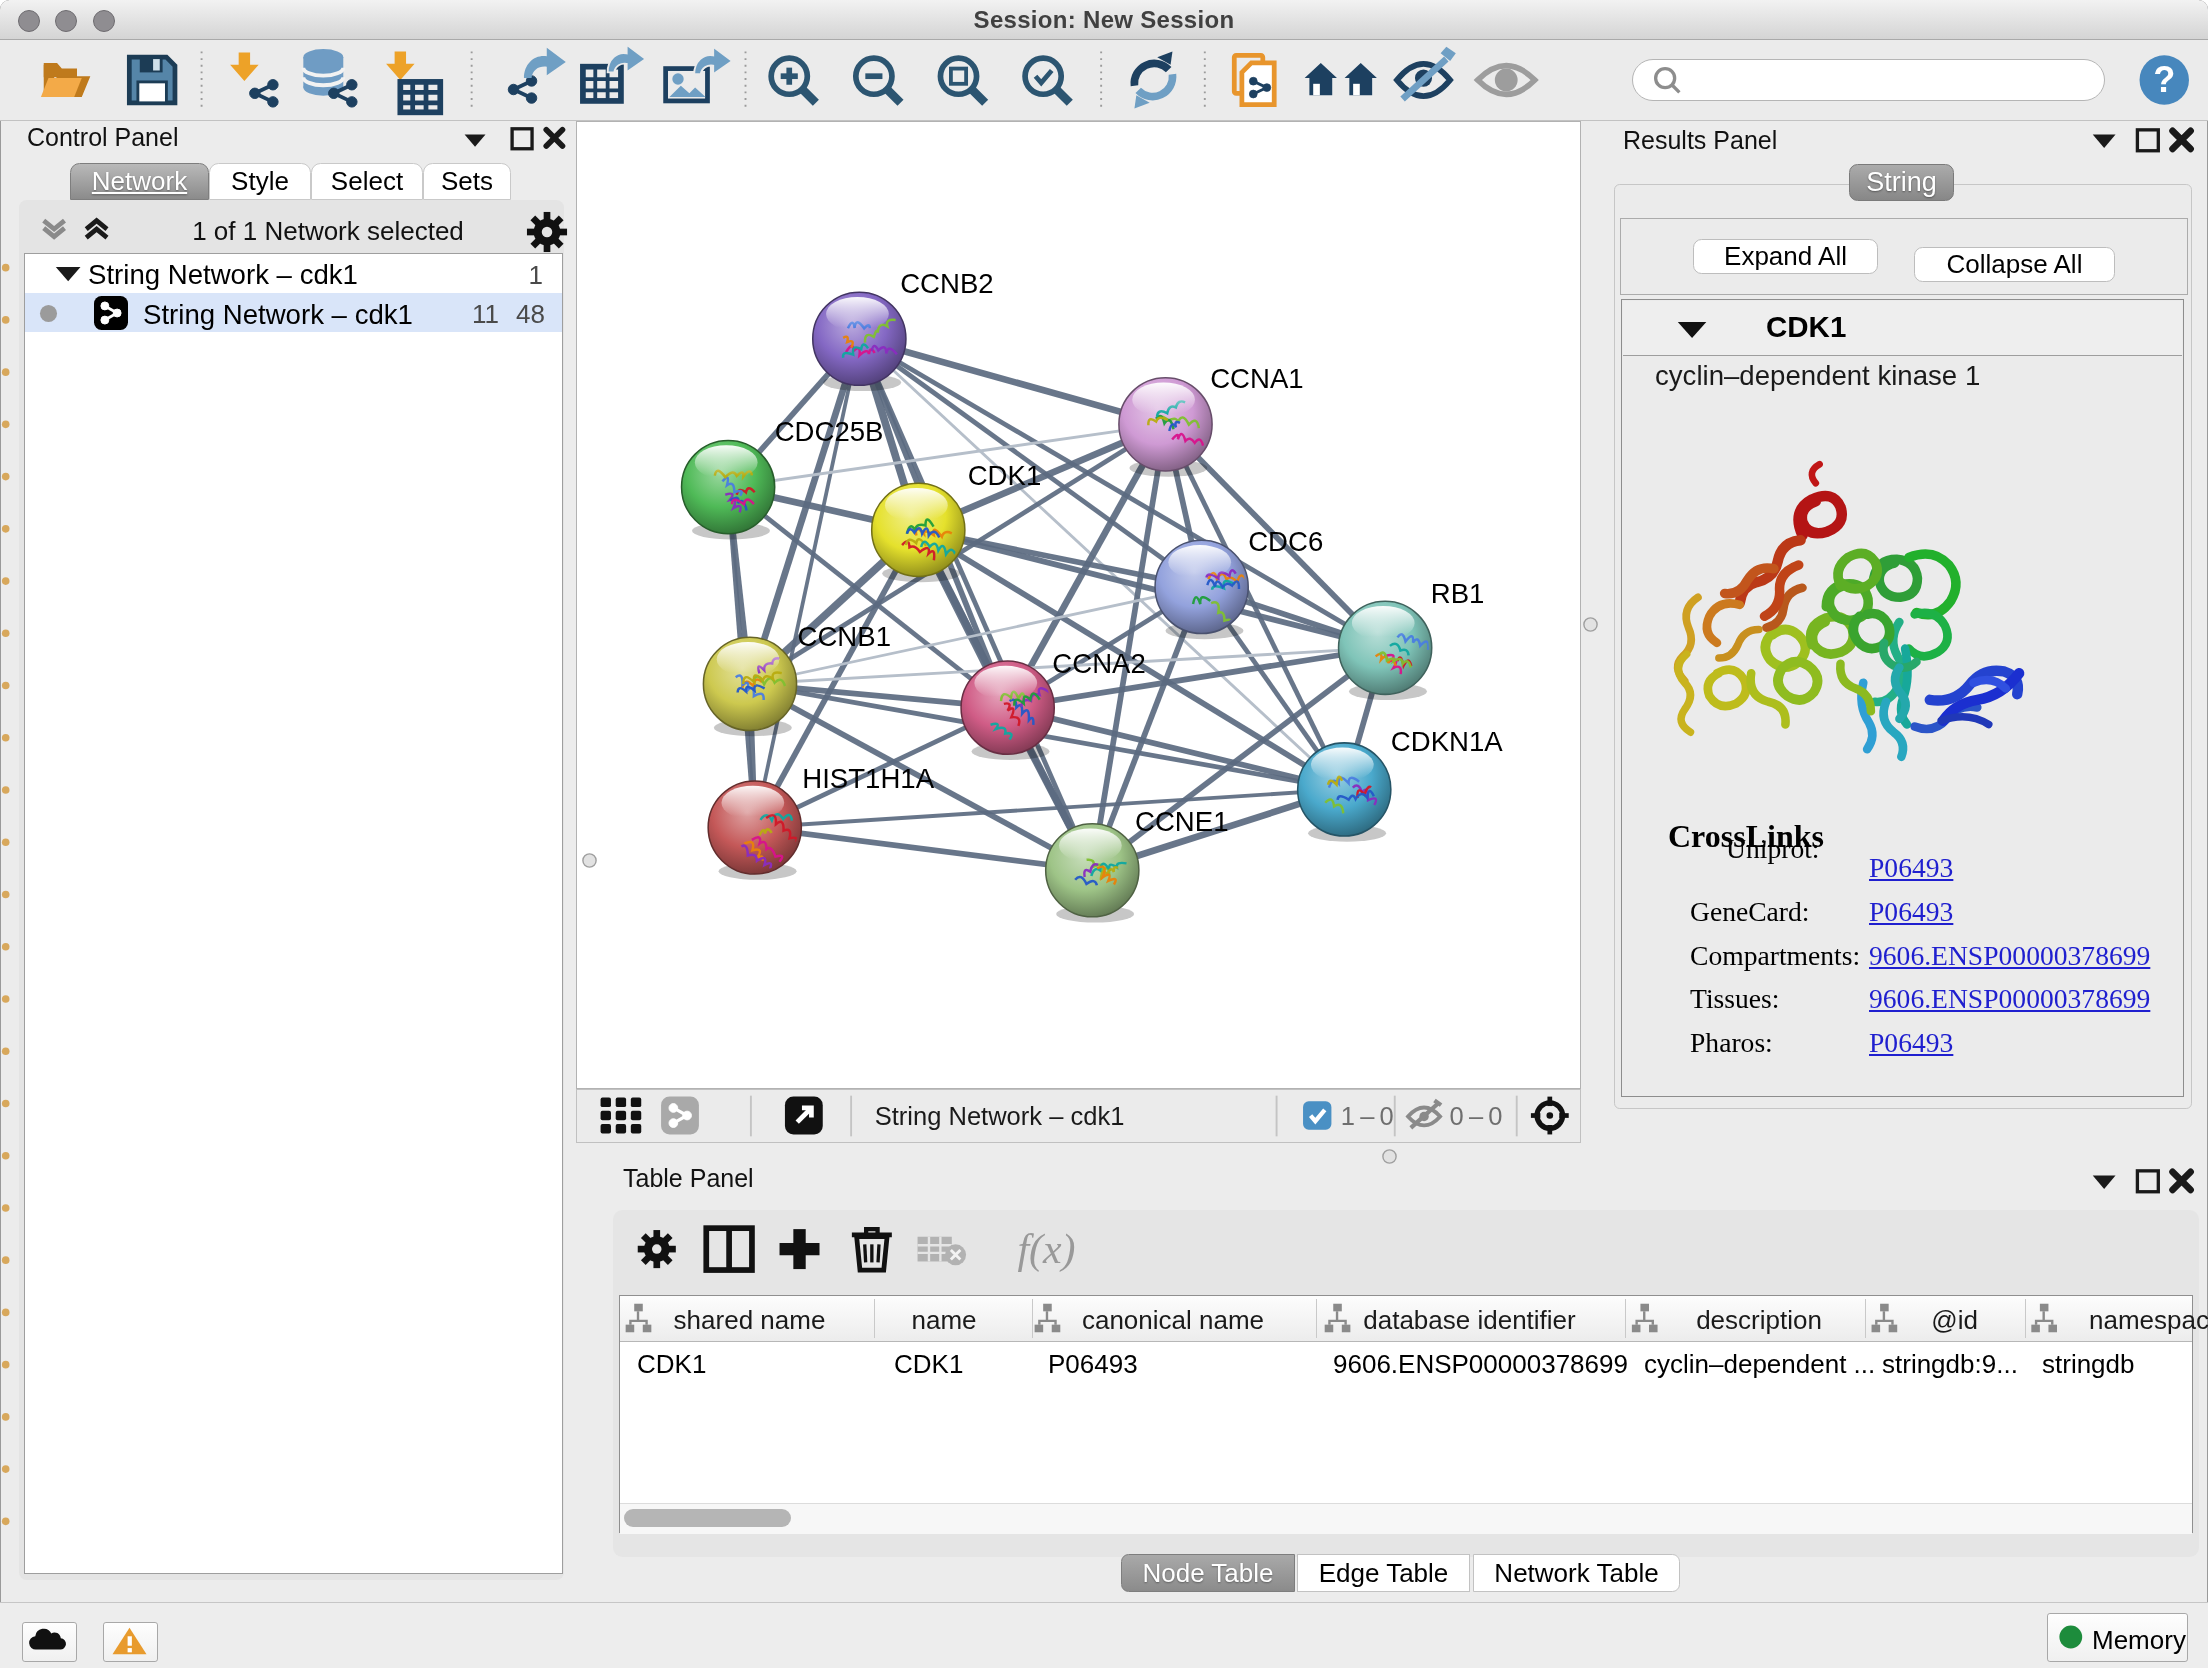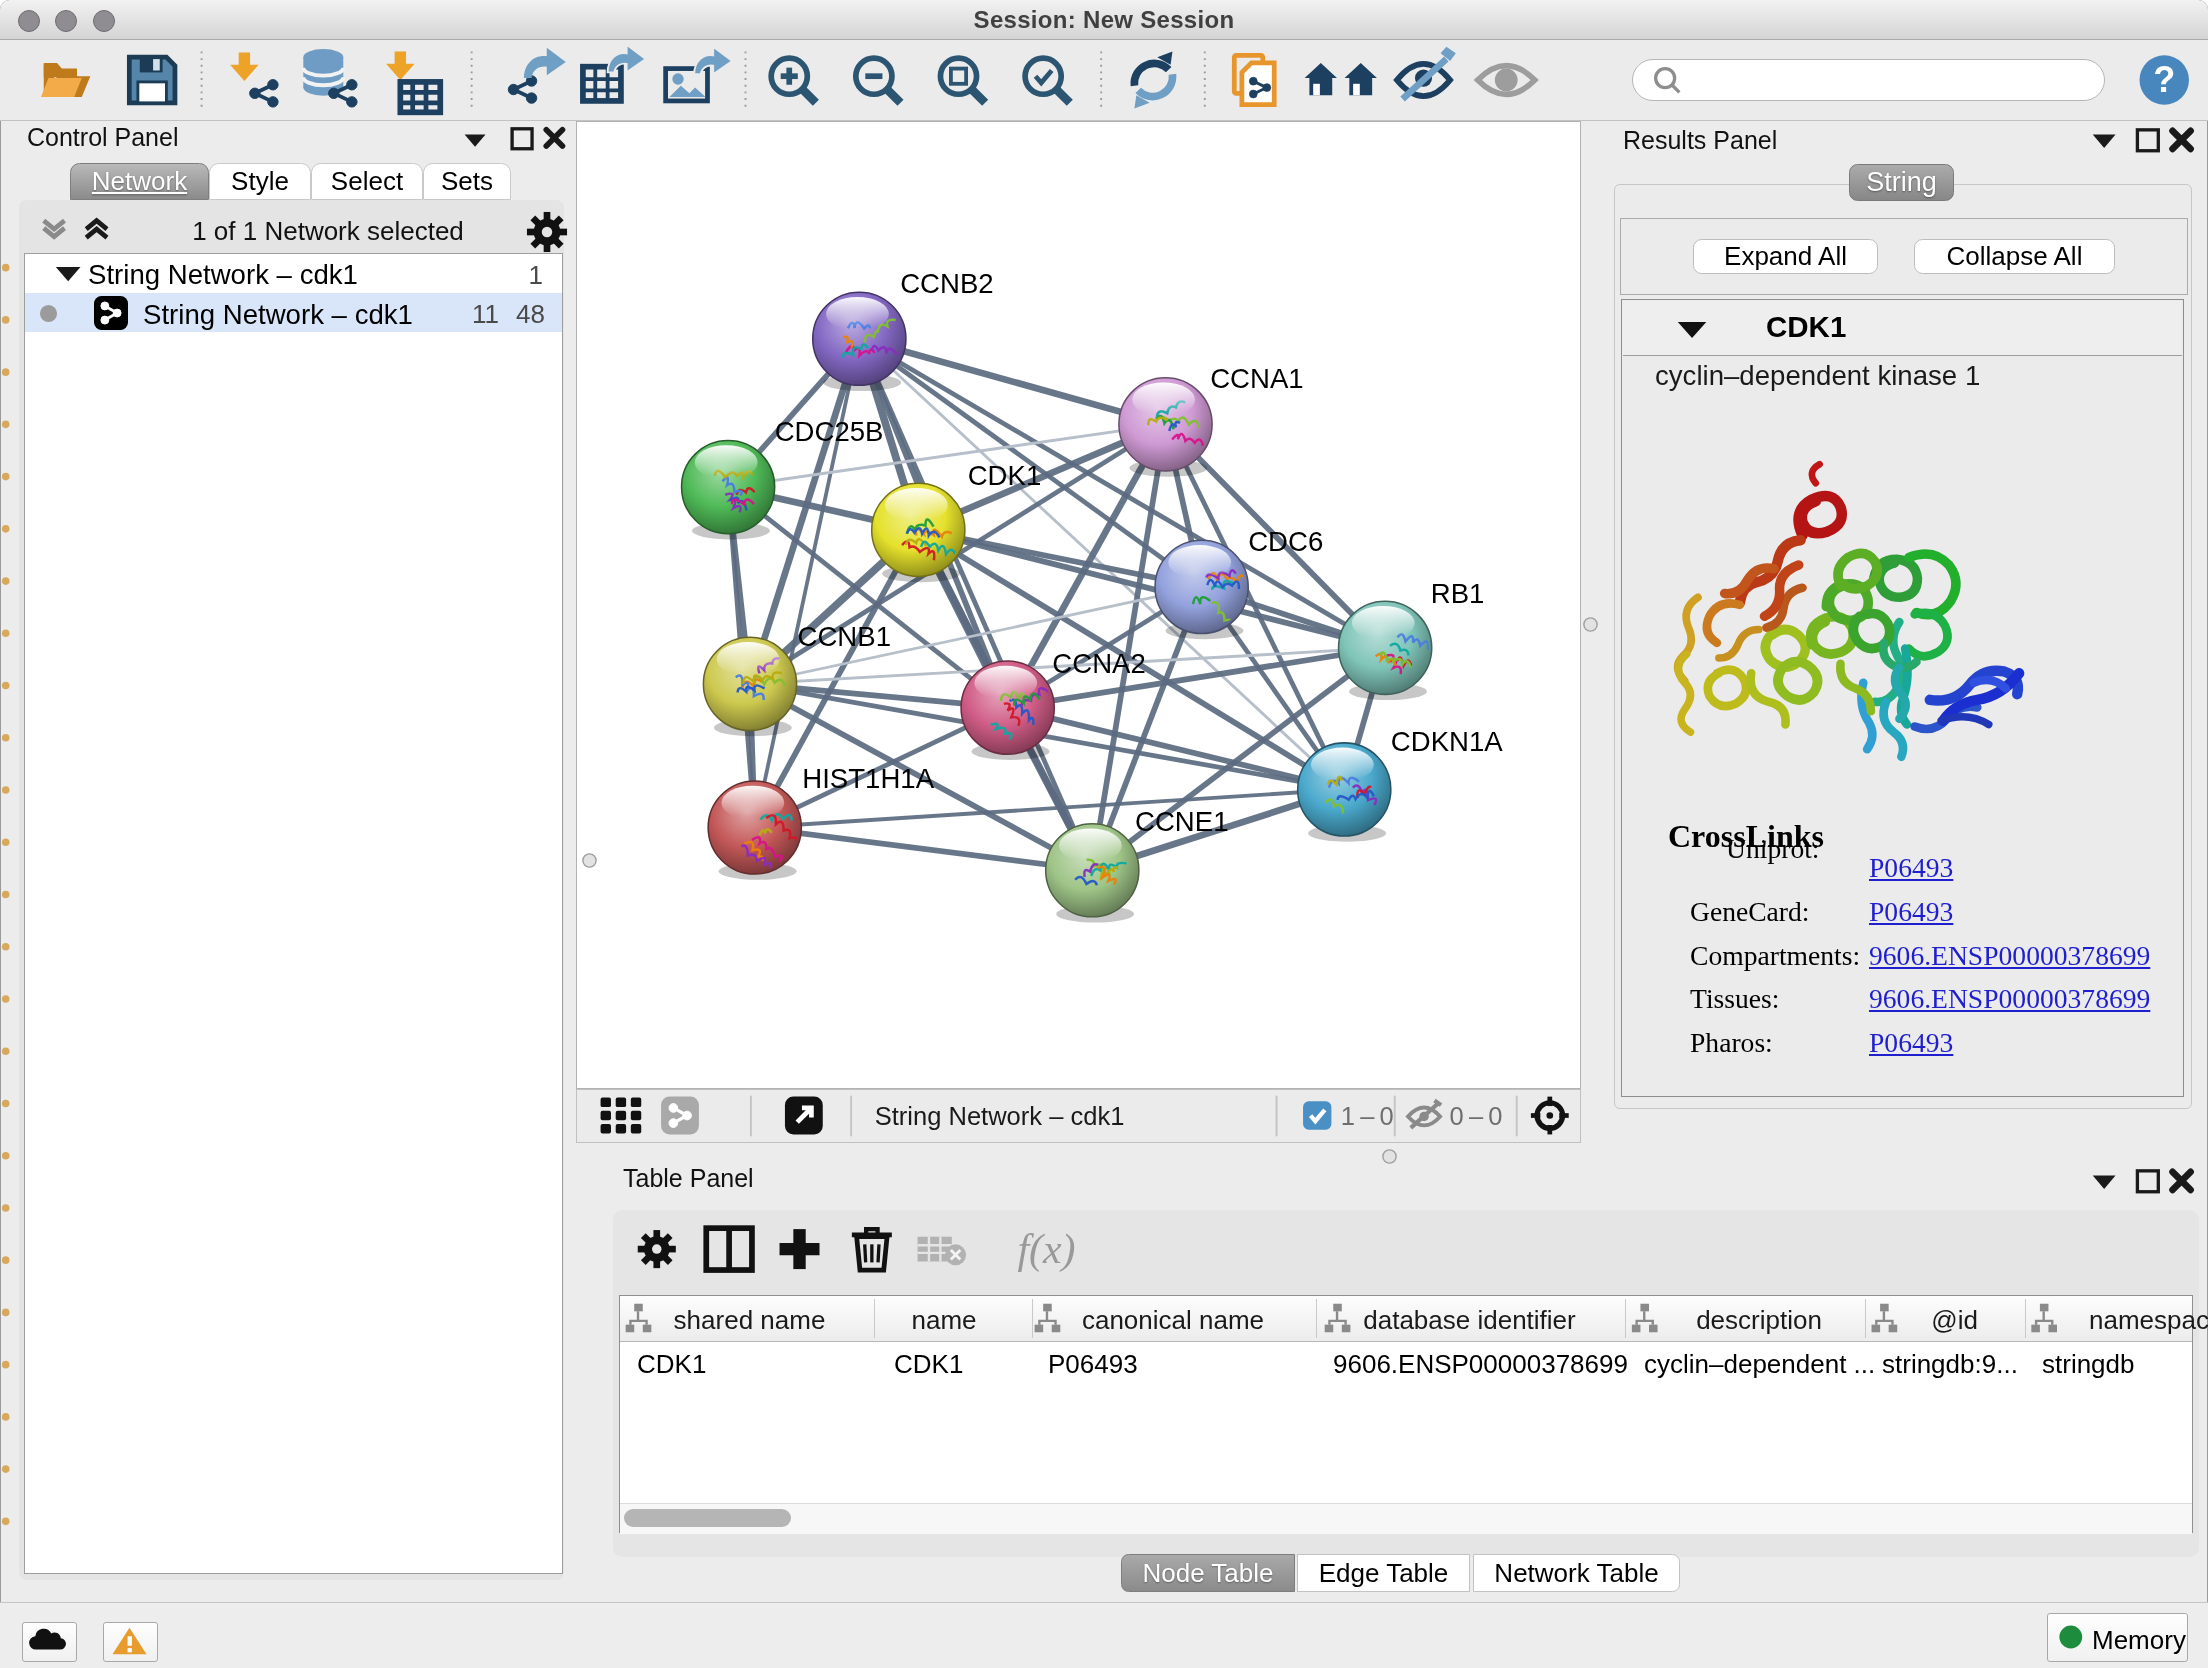--- a/index.html
+++ b/index.html
@@ -768,21 +768,21 @@
 <div id="rp-title">Results Panel</div>
 <svg class="abs" style="left:2088px;top:127px" width="114" height="28.5" viewBox="0 0 120 30">
 <path d="M5,8 l24,0 -12,14 z" fill="#1a1a1a"></path>
 <rect x="52" y="3" width="22" height="22" fill="none" stroke="#1a1a1a" stroke-width="3.5"></rect>
 <path d="M89,4 l19,19 M108,4 l-19,19" stroke="#1a1a1a" stroke-width="7" stroke-linecap="round"></path>
 </svg>
 <div id="rp-outer"></div>
 <div id="rp-tab">String</div>
 <div id="rp-btnbox"></div>
 <div class="rbtn" style="left:1693px;width:185px;">Expand All</div>
-<div class="rbtn" style="left:1914px;width:201px;">Collapse All</div>
+<div class="rbtn" style="left:1914px;width:201px;margin-top:8px;">Collapse All</div>
 <div id="rp-inner"></div>
 <div id="rp-hdr"></div>
 <svg class="abs" style="left:1674px;top:318px" width="38" height="25" viewBox="0 0 40 26">
       <path d="M4,4 l30,0 -15,17 z" fill="#111"></path>
     </svg>
 <div id="rp-cdk1">CDK1</div>
 <div id="rp-desc">cyclin–dependent kinase 1</div>
 <svg class="abs" style="left:1660px;top:445px" width="380" height="333" viewBox="0 0 400 350">
 <g fill="none" stroke-linecap="round">
 <path d="M168,20 q-14,8 -4,20" stroke="#c01616" stroke-width="7"></path>

